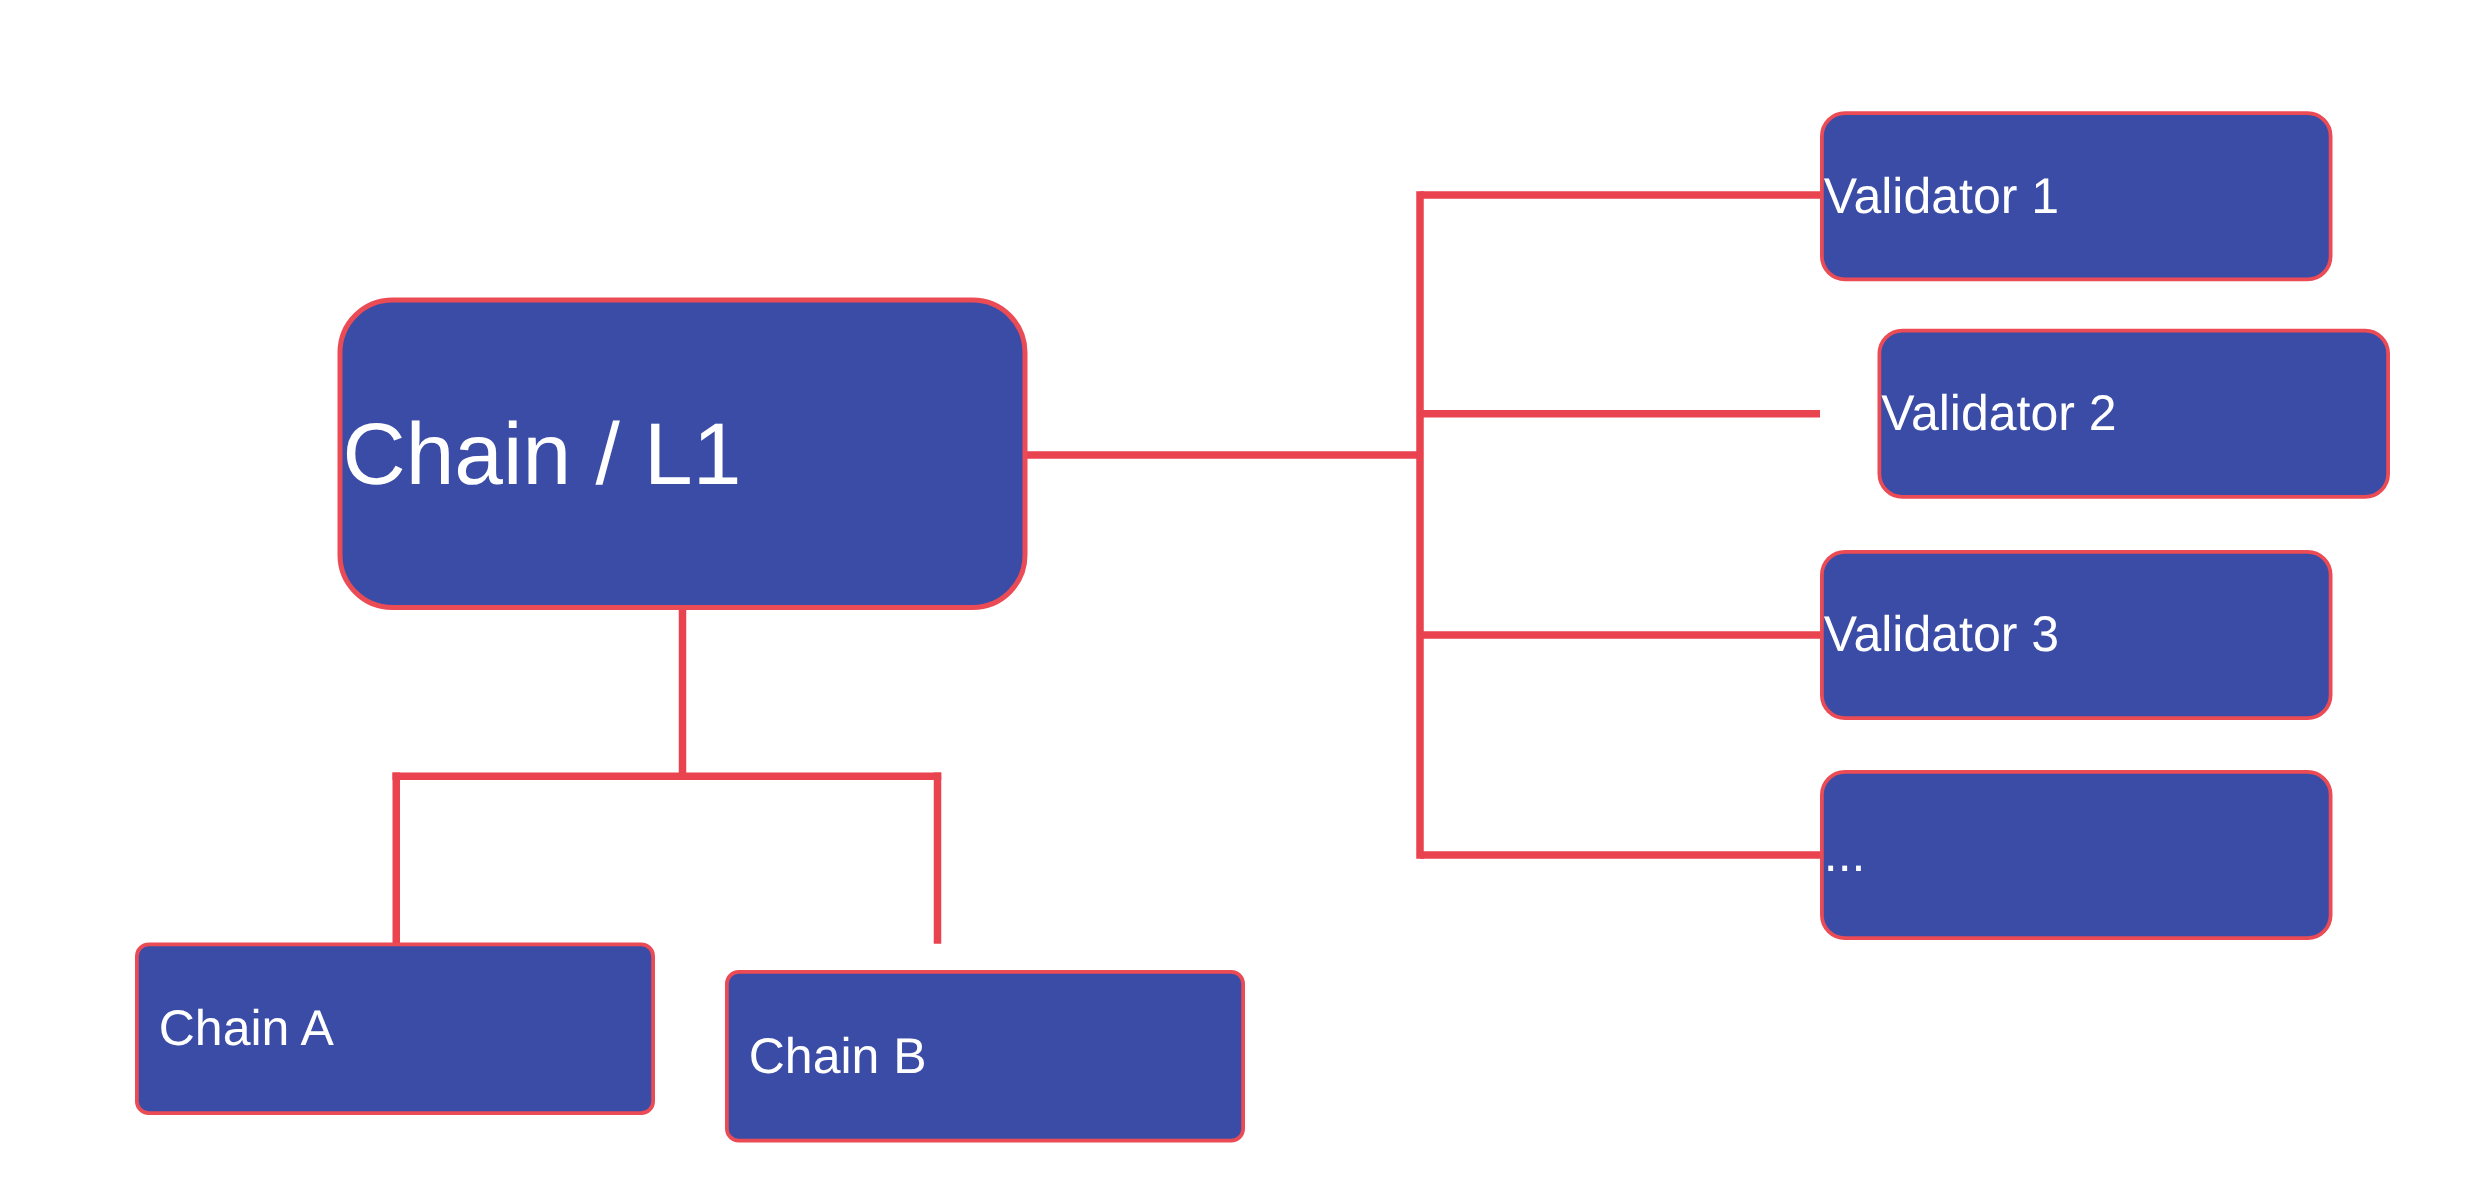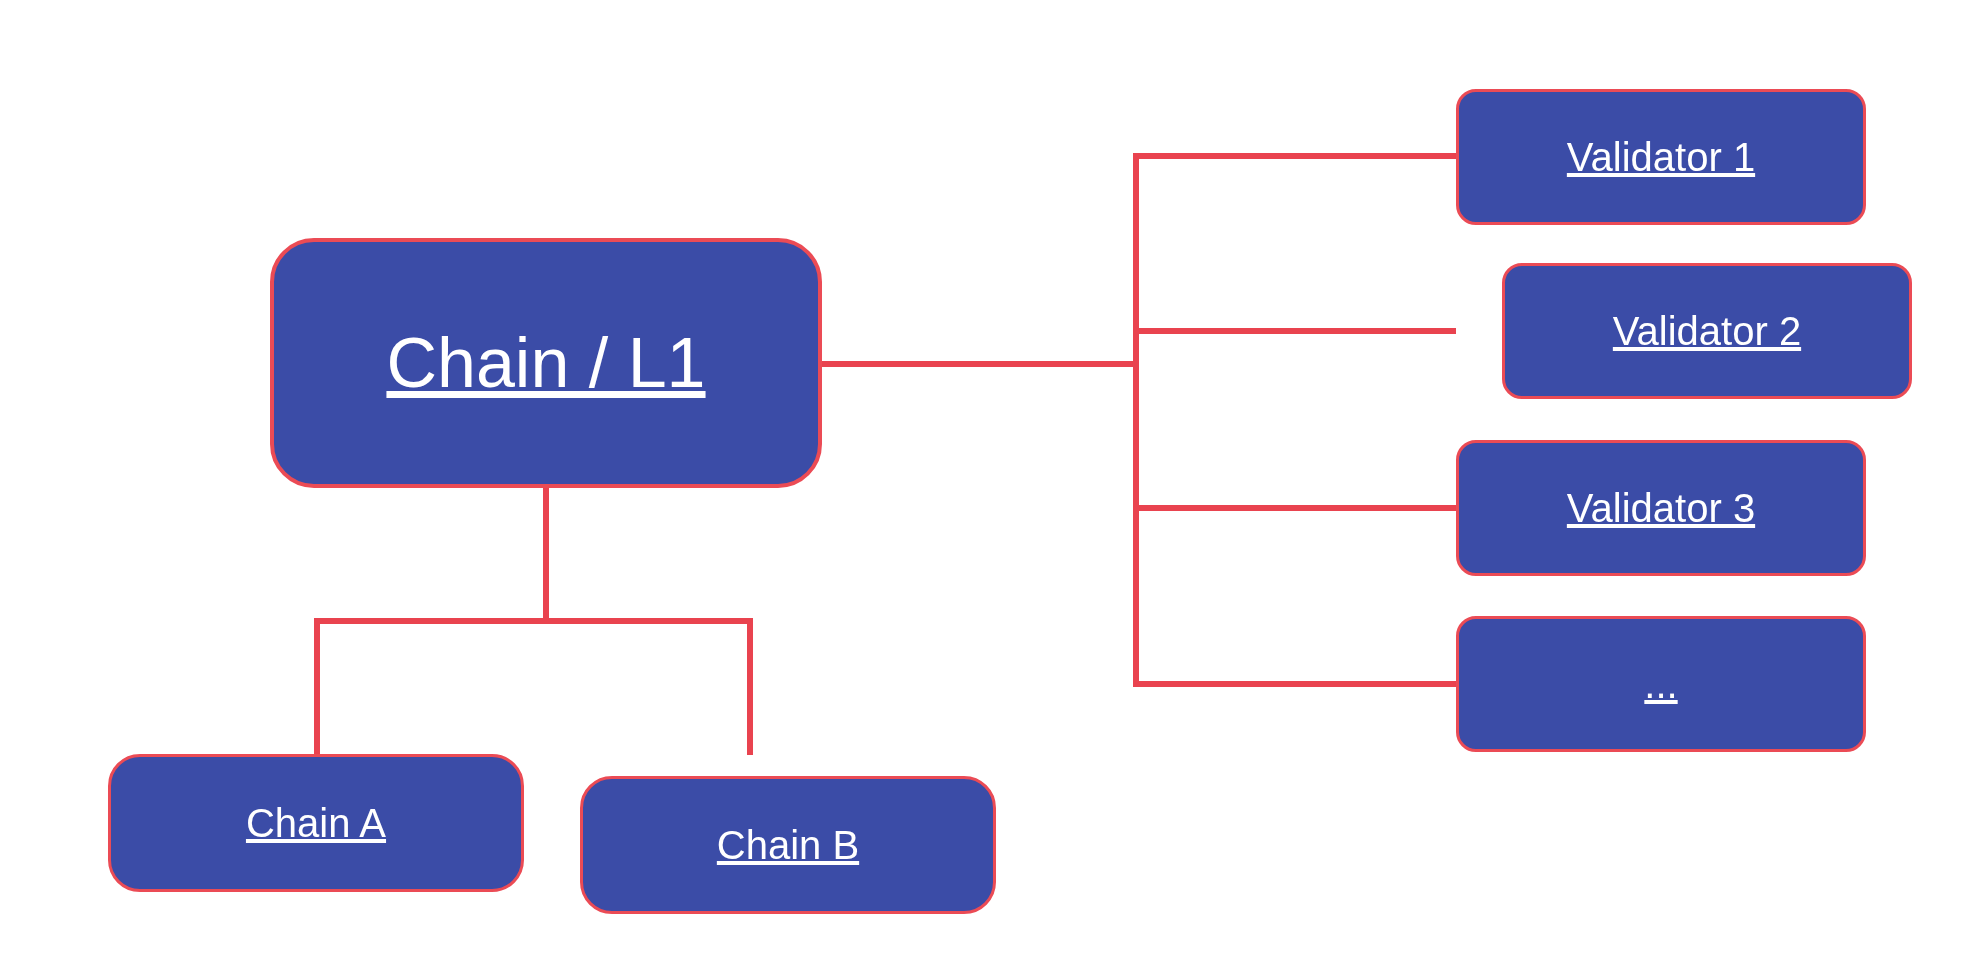--- a/index.html
+++ b/index.html
@@ -39,35 +39,35 @@
   .l-chain-a-drop { left: 314px;  top: 618px; width: 6px;   height: 138px; }
   .l-chain-b-drop { left: 747px;  top: 618px; width: 6px;   height: 137px; }
   
   .node {
     position: absolute;
     background: var(--node-fill);
     border: 3px solid var(--node-border);
     color: var(--text);
     display: flex;
     align-items: center;
-    justify-content: center;
+    justify-content: flex-start;
     text-align: center;
     line-height: 1;
-    text-decoration: underline;
   }
   .node-subnet {
     left: 270px; top: 238px; width: 552px; height: 250px;
     border-radius: 44px;
     border-width: 4px;
     font-size: 70px;
   }
   .node-chain {
     top: 754px; width: 416px; height: 138px;
-    border-radius: 32px;
+    border-radius: 11px;
     font-size: 40px;
+    padding-left: 16px;
   }
   .node-chain-a { left: 108px; }
   .node-chain-b { left: 580px; top: 753px; margin-top: 23px; }
   .node-validator {
     left: 1456px; width: 410px; height: 136px;
     border-radius: 20px;
     font-size: 40px;
   }
   .node-validator-1 { top: 89px;  }
   .node-validator-2 { top: 263px; margin-left: 46px; }

